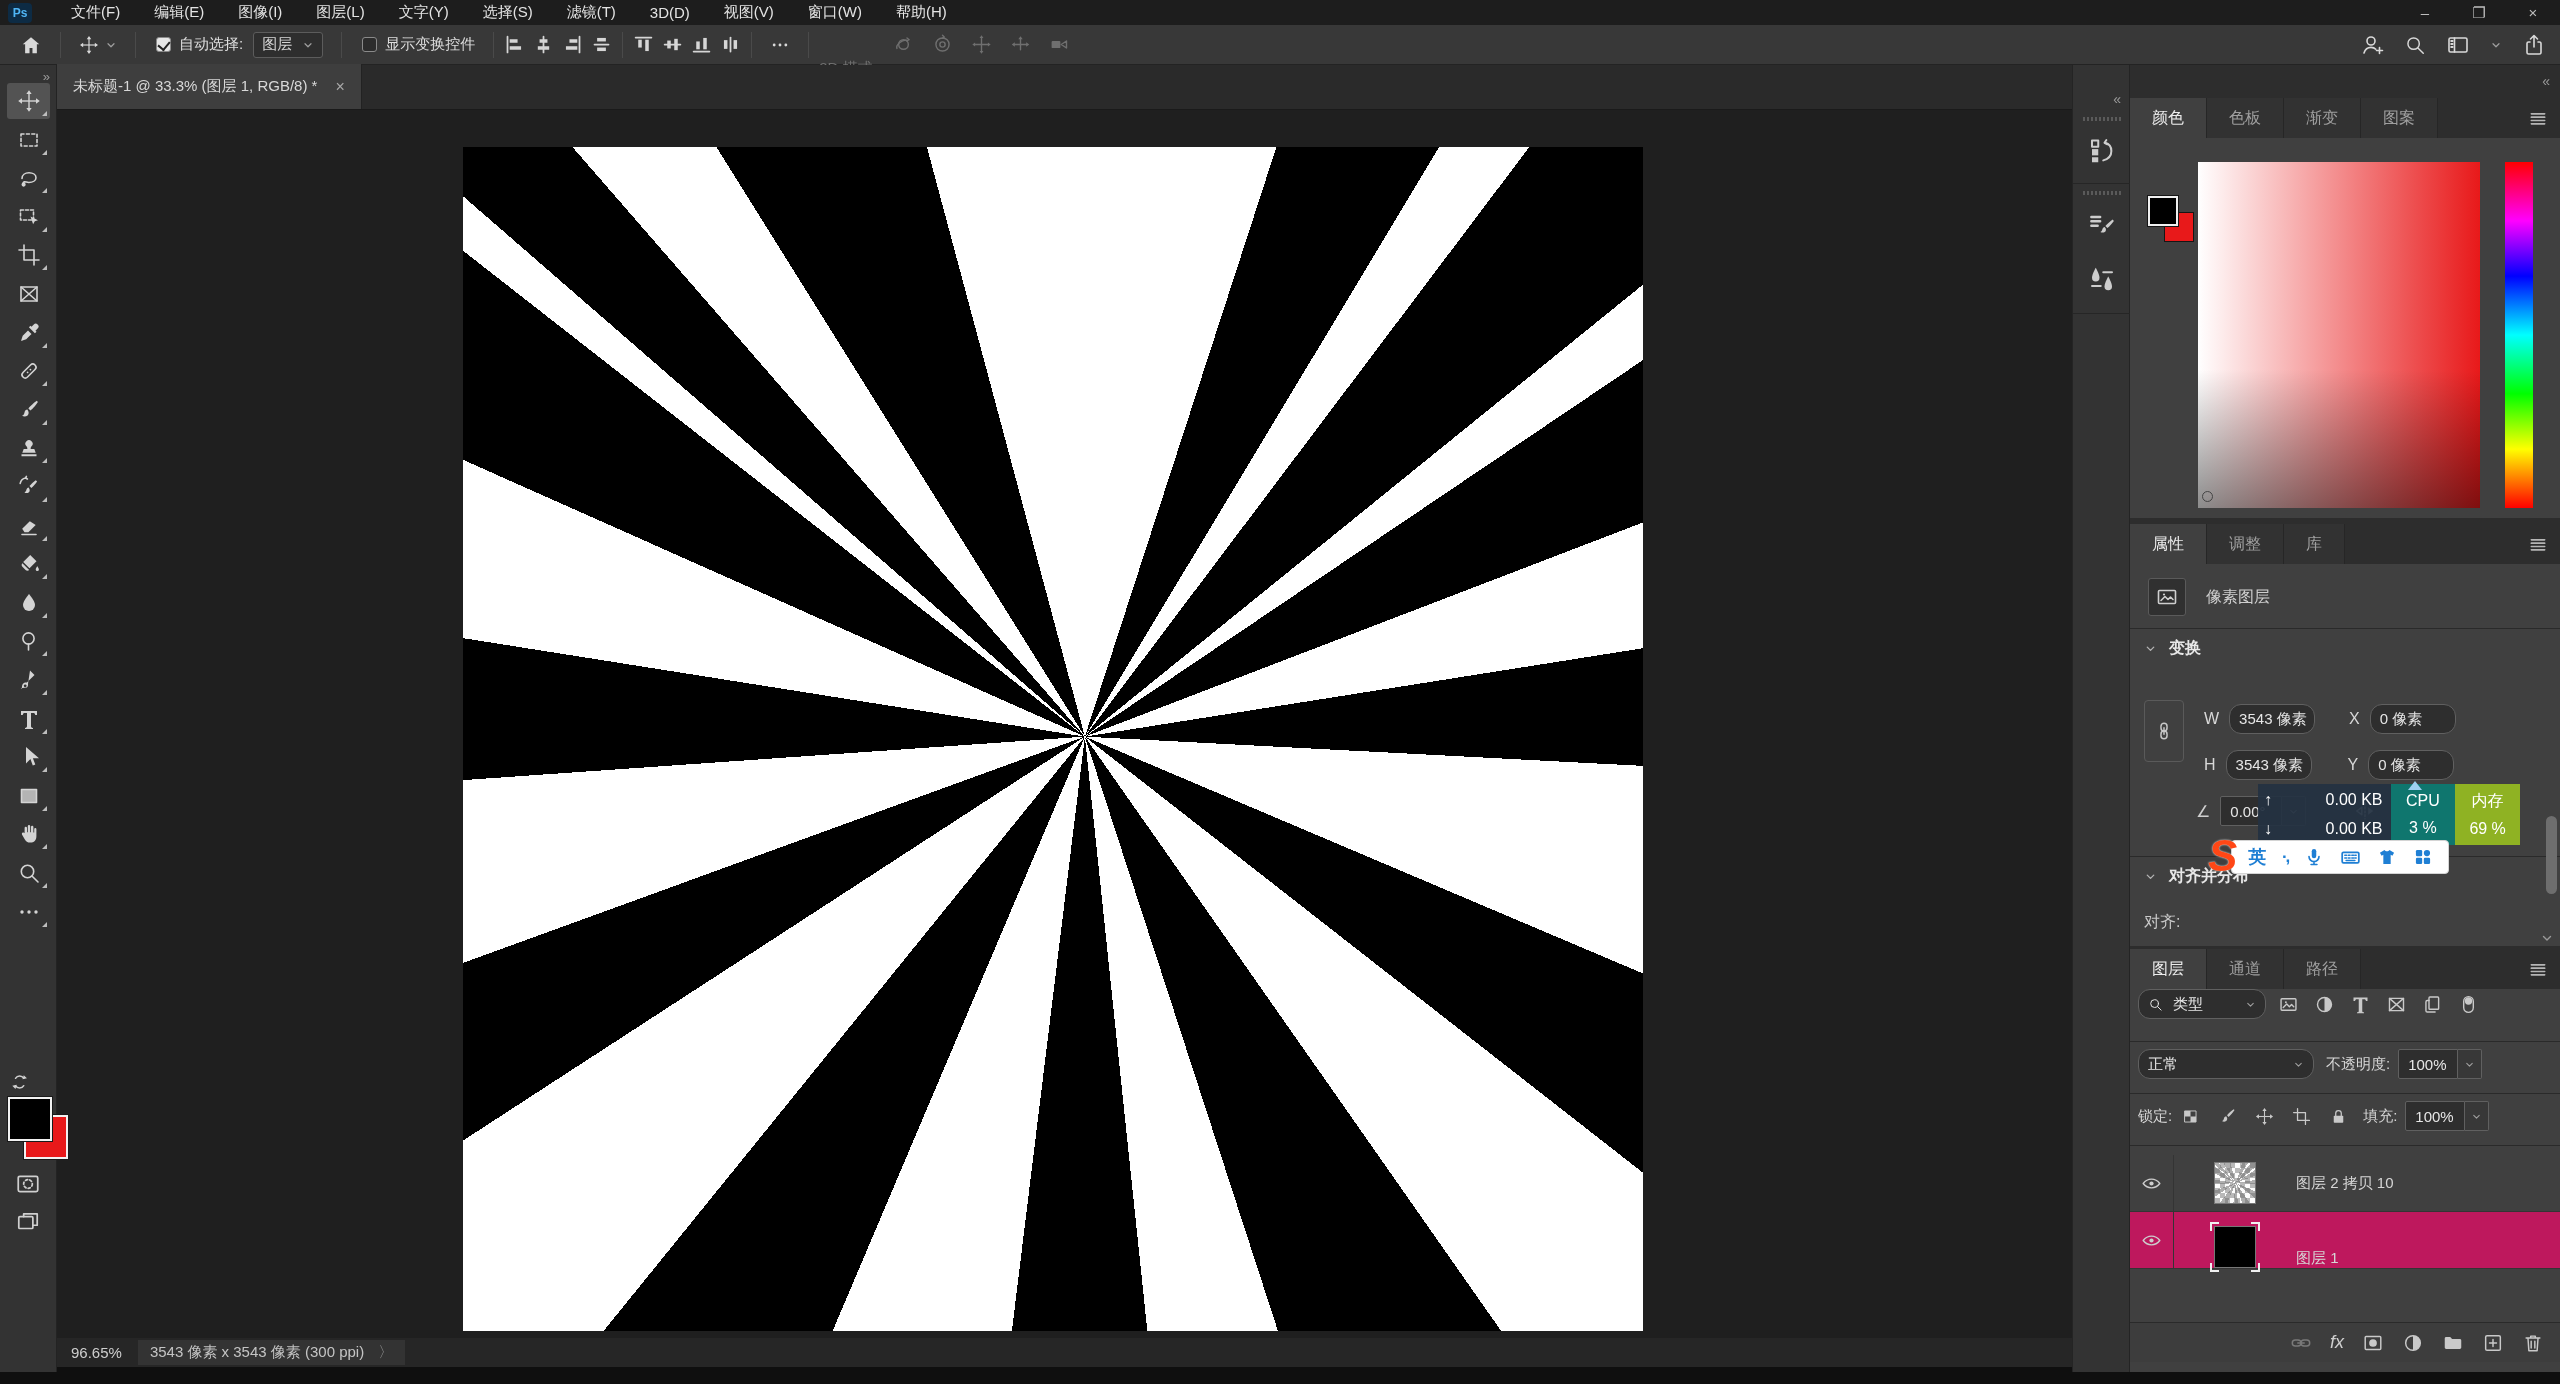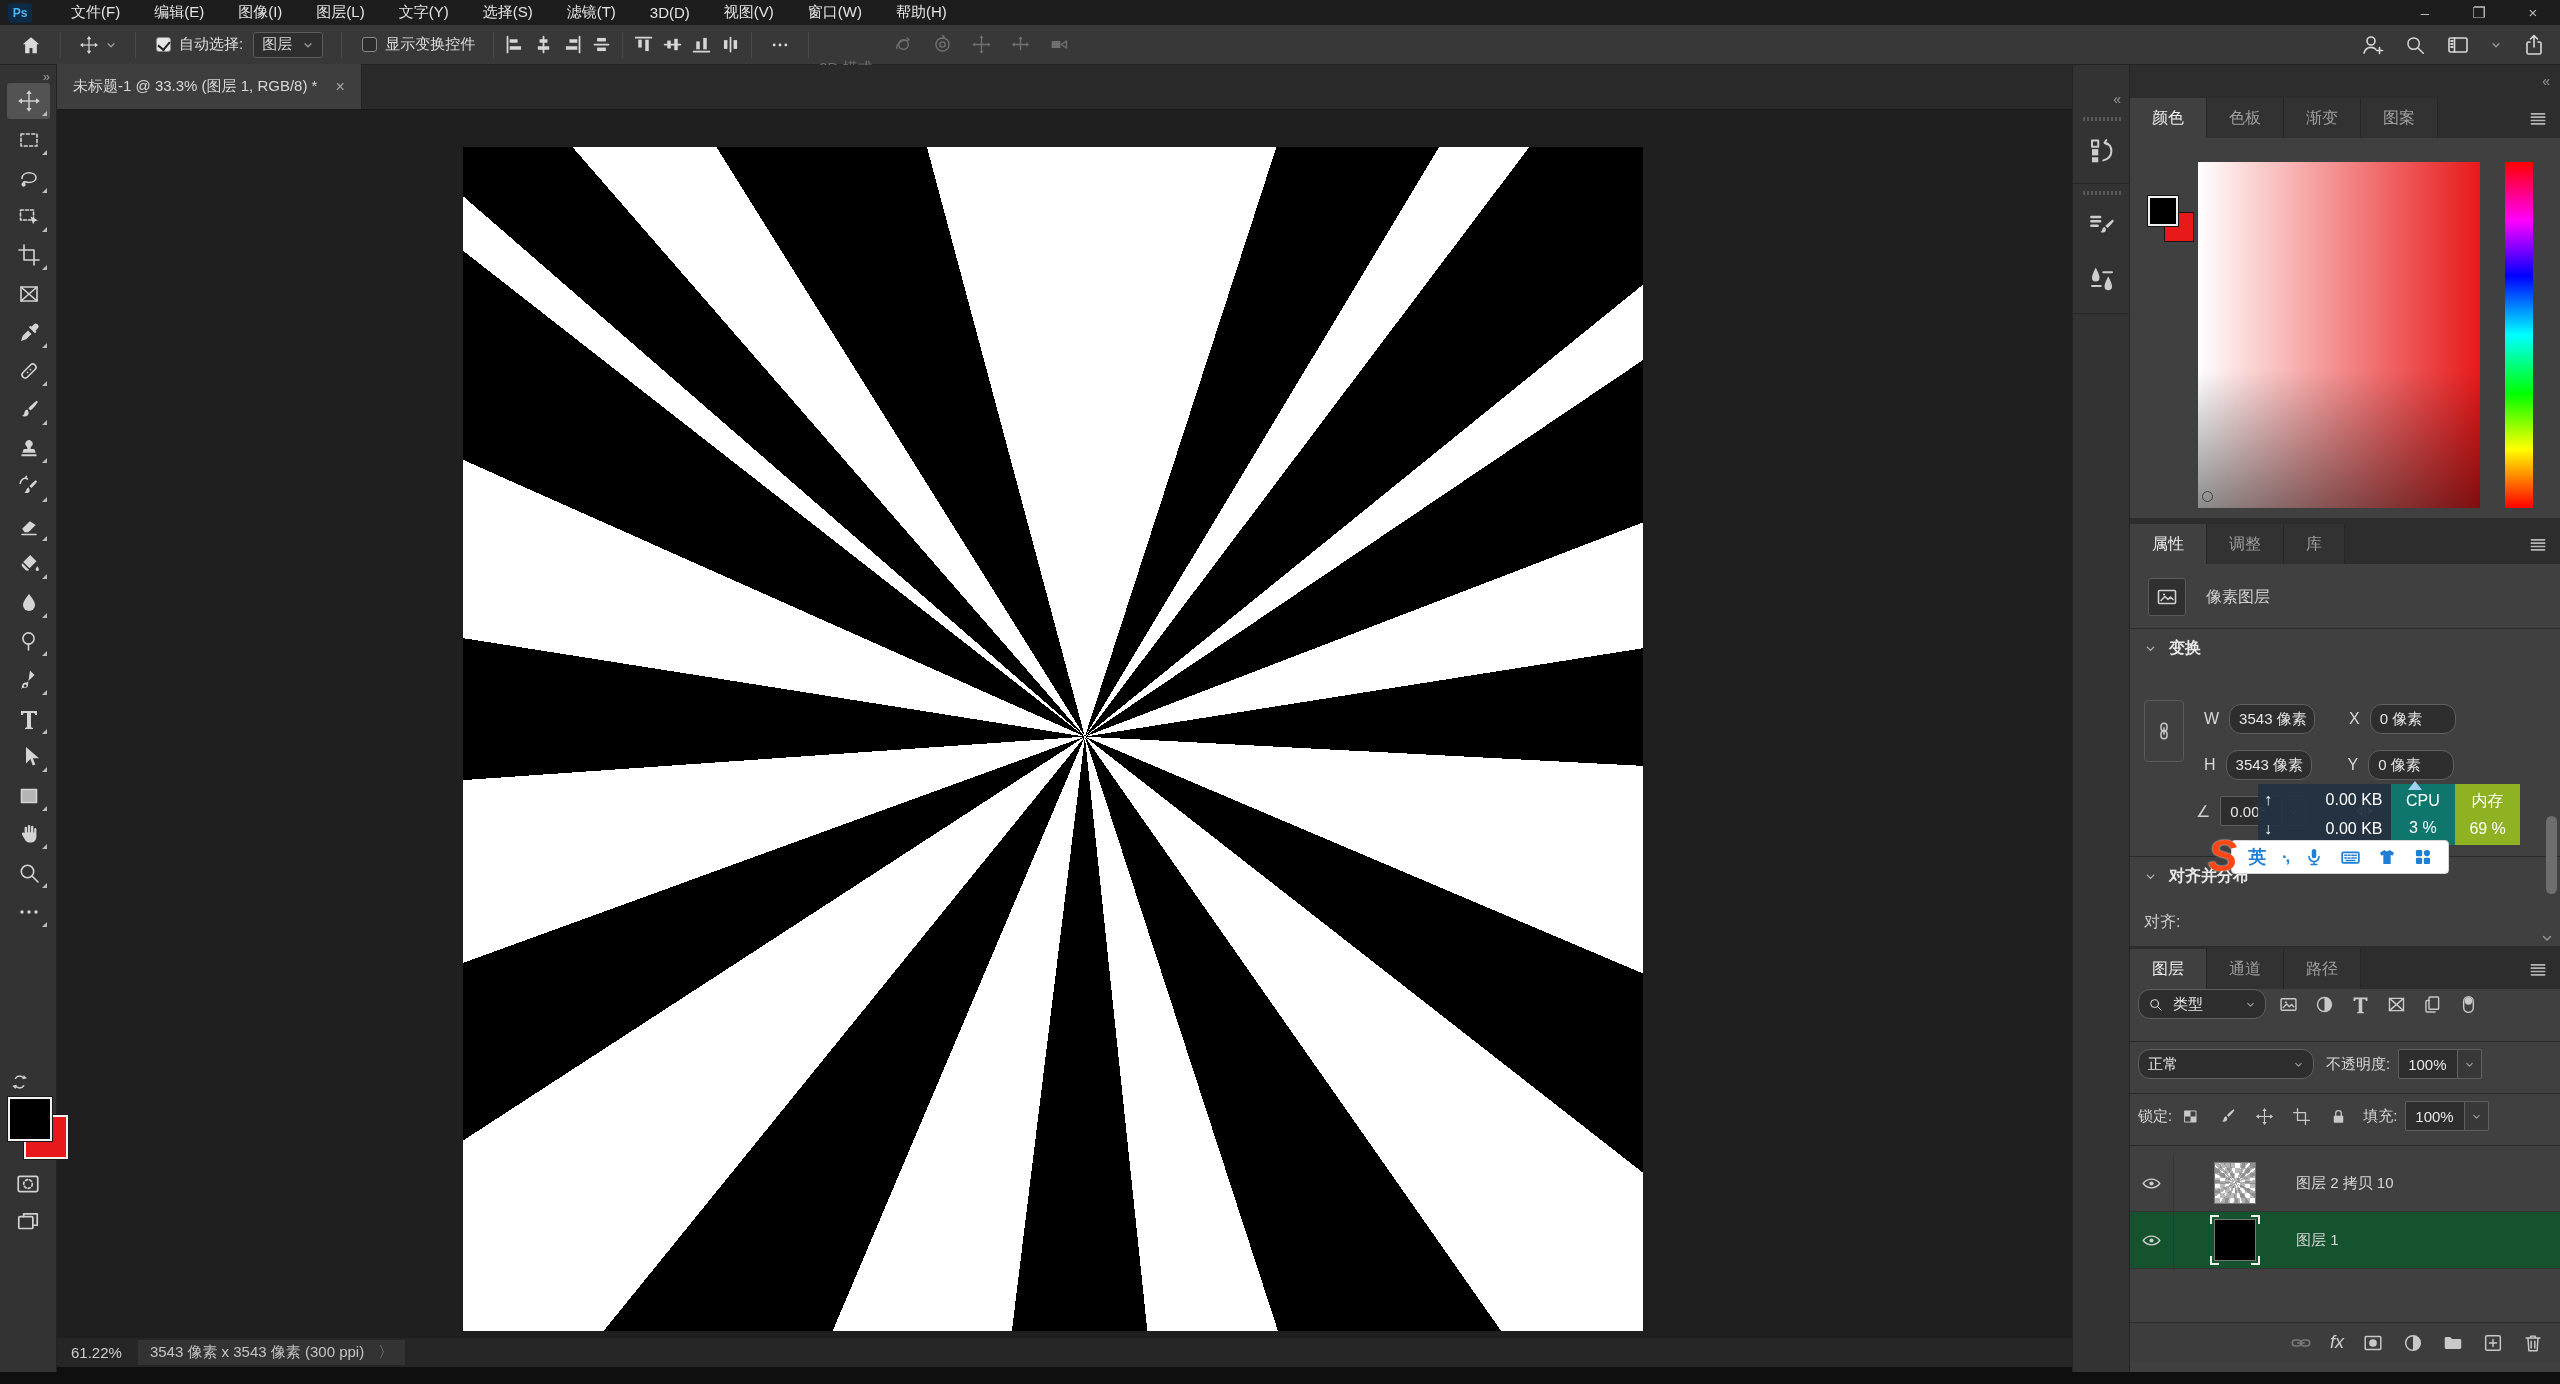--- a/index.html
+++ b/index.html
@@ -72,21 +72,21 @@
   .field{background:#2e2e2e;border:1px solid #606060;border-radius:12px;height:30px;display:flex;align-items:center;padding:0 9px;font-size:15px;color:#e6e6e6;white-space:nowrap;}
   .chevbox{width:24px;height:30px;border:1px solid #606060;border-left:none;border-radius:0 2px 2px 0;display:flex;align-items:center;justify-content:center;color:#9f9f9f;background:#383838;}
   .sect-chev{color:#b5b5b5;margin-right:12px;}
   #pp-typebox{width:38px;height:38px;border:1px solid #5a5a5a;border-radius:3px;background:#303030;display:flex;align-items:center;justify-content:center;color:#cfcfcf;}
   #pp-link{position:absolute;left:14px;top:136px;width:40px;height:62px;border:1px solid #5a5a5a;border-radius:4px;display:flex;align-items:center;justify-content:center;color:#c9c9c9;}
   .pp-scroll{position:absolute;right:3px;width:11px;border-radius:6px;background:#6e6e6e;}
   
   .lp-row{position:absolute;left:0;width:430px;display:flex;align-items:center;color:#d6d6d6;font-size:15px;}
   .lk-ic{color:#c9c9c9;margin:0 9px;display:flex;align-items:center;}
   .layer-row{position:absolute;left:0;width:430px;height:57px;display:flex;align-items:center;border-bottom:1px solid #343434;gap:28px;}
-  .layer-row.sel{background:#14532d;}
+  .layer-row.sel{background:#be185d;align-items:flex-end;}
   .layer-eye{width:44px;display:flex;justify-content:center;color:#cdcdcd;border-right:1px solid #343434;align-self:stretch;align-items:center;}
   .layer-thumb{position:relative;width:42px;height:42px;margin:0 12px;border:1px solid #777;}
   .lname{font-size:15px;}
   .thumb-checker{background:conic-gradient(#b9b9b9 25%,#fdfdfd 0 50%,#b9b9b9 0 75%,#fdfdfd 0) 0 0/10px 10px;}
   .bracket{position:absolute;width:9px;height:9px;border:0 solid #f1f1f1;}
   #lp-bottom{position:absolute;left:0;width:430px;height:40px;border-top:1px solid #2a2a2a;display:flex;align-items:center;justify-content:flex-end;gap:18px;padding-right:16px;color:#c9c9c9;background:#3d3d3d;}
   
   #sysmon{left:2258px;top:784px;width:262px;height:61px;display:flex;z-index:30;font-size:16px;color:#fff;}
   #sysmon .net{width:133px;background:rgba(36,50,66,.93);display:flex;flex-direction:column;justify-content:space-around;padding:2px 8px 2px 6px;}
   #sysmon .net div{display:flex;justify-content:space-between;align-items:center;}
@@ -662,21 +662,21 @@
       <span class="t">未标题-1 @ 33.3% (图层 1, RGB/8) *</span>
       <span class="x">×</span>
     </div>
   </div>
 
   <div id="pasteboard" class="abs">
     <div id="canvas" style="background: conic-gradient(at 52.7% 49.8%, rgb(255, 255, 255) 0deg, rgb(255, 255, 255) 18deg, rgb(0, 0, 0) 18deg, rgb(0, 0, 0) 31deg, rgb(255, 255, 255) 31deg, rgb(255, 255, 255) 37deg, rgb(0, 0, 0) 37deg, rgb(0, 0, 0) 51deg, rgb(255, 255, 255) 51deg, rgb(255, 255, 255) 56deg, rgb(0, 0, 0) 56deg, rgb(0, 0, 0) 69deg, rgb(255, 255, 255) 69deg, rgb(255, 255, 255) 81deg, rgb(0, 0, 0) 81deg, rgb(0, 0, 0) 93deg, rgb(255, 255, 255) 93deg, rgb(255, 255, 255) 113deg, rgb(0, 0, 0) 113deg, rgb(0, 0, 0) 128deg, rgb(255, 255, 255) 128deg, rgb(255, 255, 255) 145deg, rgb(0, 0, 0) 145deg, rgb(0, 0, 0) 162deg, rgb(255, 255, 255) 162deg, rgb(255, 255, 255) 174deg, rgb(0, 0, 0) 174deg, rgb(0, 0, 0) 187deg, rgb(255, 255, 255) 187deg, rgb(255, 255, 255) 203deg, rgb(0, 0, 0) 203deg, rgb(0, 0, 0) 219deg, rgb(255, 255, 255) 219deg, rgb(255, 255, 255) 237deg, rgb(0, 0, 0) 237deg, rgb(0, 0, 0) 250deg, rgb(255, 255, 255) 250deg, rgb(255, 255, 255) 266deg, rgb(0, 0, 0) 266deg, rgb(0, 0, 0) 279deg, rgb(255, 255, 255) 279deg, rgb(255, 255, 255) 294deg, rgb(0, 0, 0) 294deg, rgb(0, 0, 0) 308deg, rgb(255, 255, 255) 308deg, rgb(255, 255, 255) 311deg, rgb(0, 0, 0) 311deg, rgb(0, 0, 0) 319deg, rgb(255, 255, 255) 319deg, rgb(255, 255, 255) 328deg, rgb(0, 0, 0) 328deg, rgb(0, 0, 0) 345deg, rgb(255, 255, 255) 345deg, rgb(255, 255, 255) 360deg);"></div>
   </div>
 
   <div id="statusbar" class="abs">
-    <span id="status-zoom">61.22%</span>
+    <span id="status-zoom">96.65%</span>
     <span id="status-doc">
       <span>3543 像素 x 3543 像素 (300 ppi)</span>
       <span style="color:#8f8f8f">〉</span>
     </span>
   </div>
 
   <div id="dock" class="abs">
     <div class="coll">«</div>
     <div class="dock-grip" style="top:52px"></div>
     <div class="dock-ic" style="top:68px">

